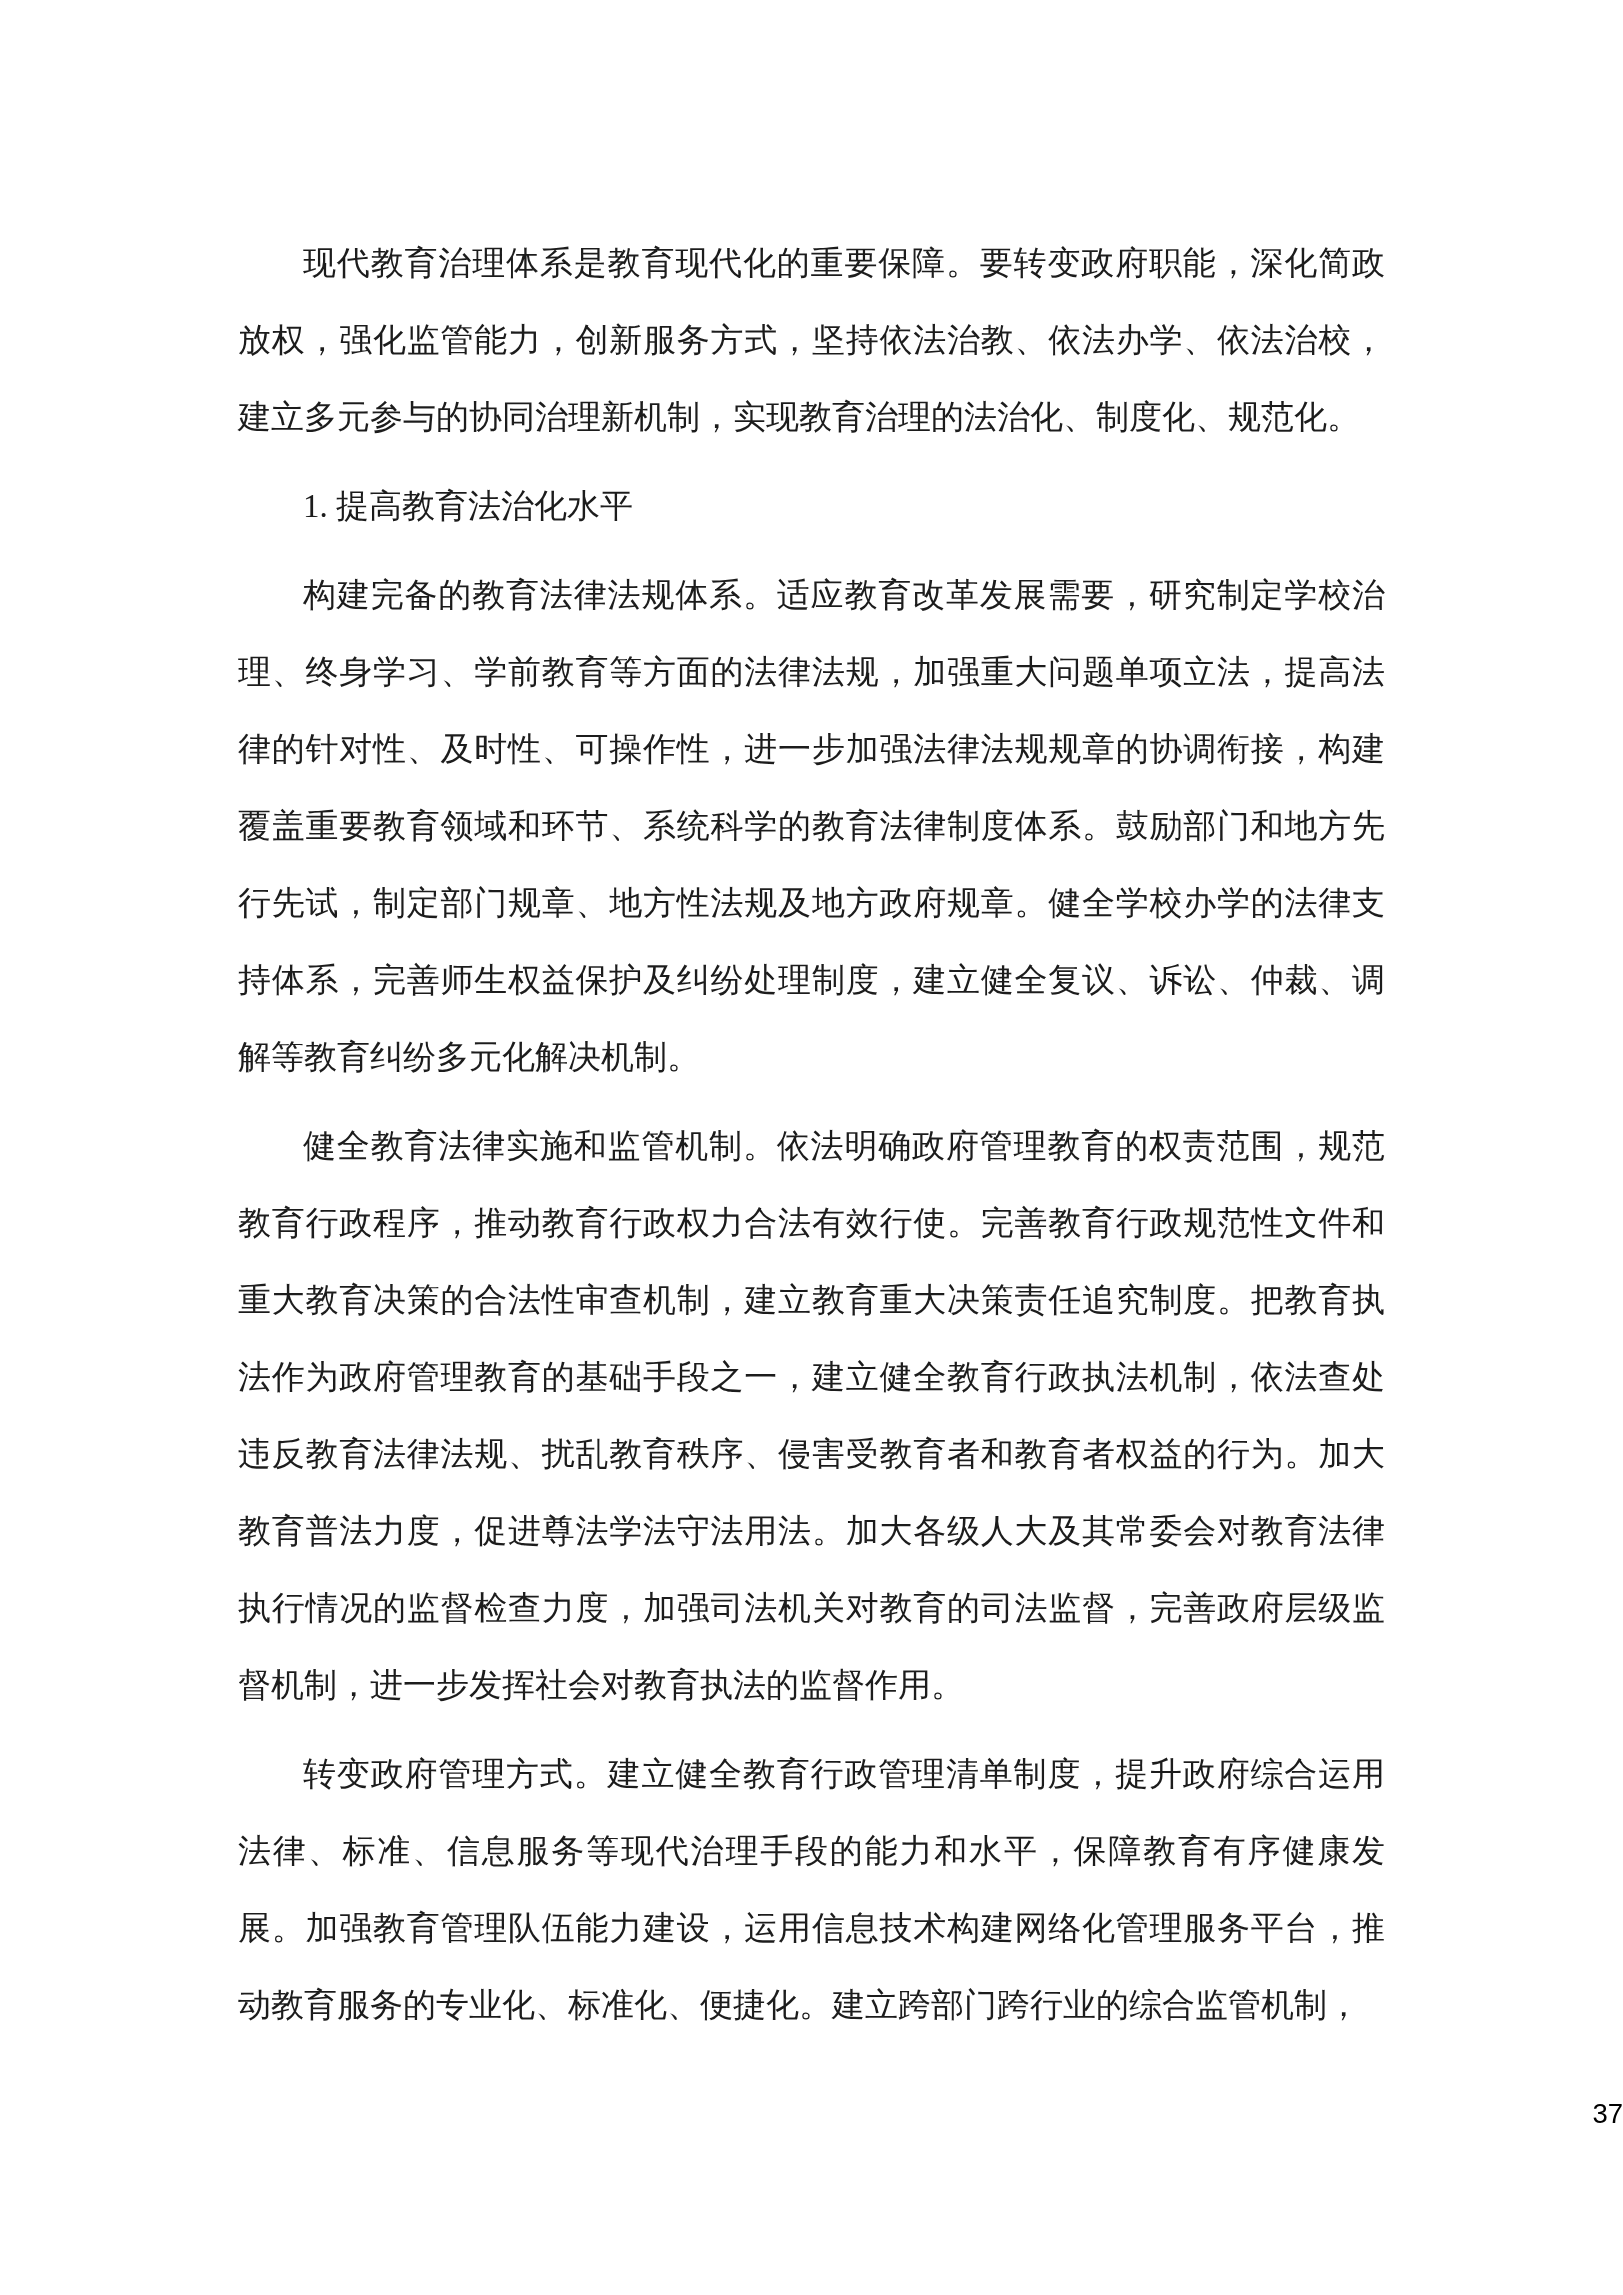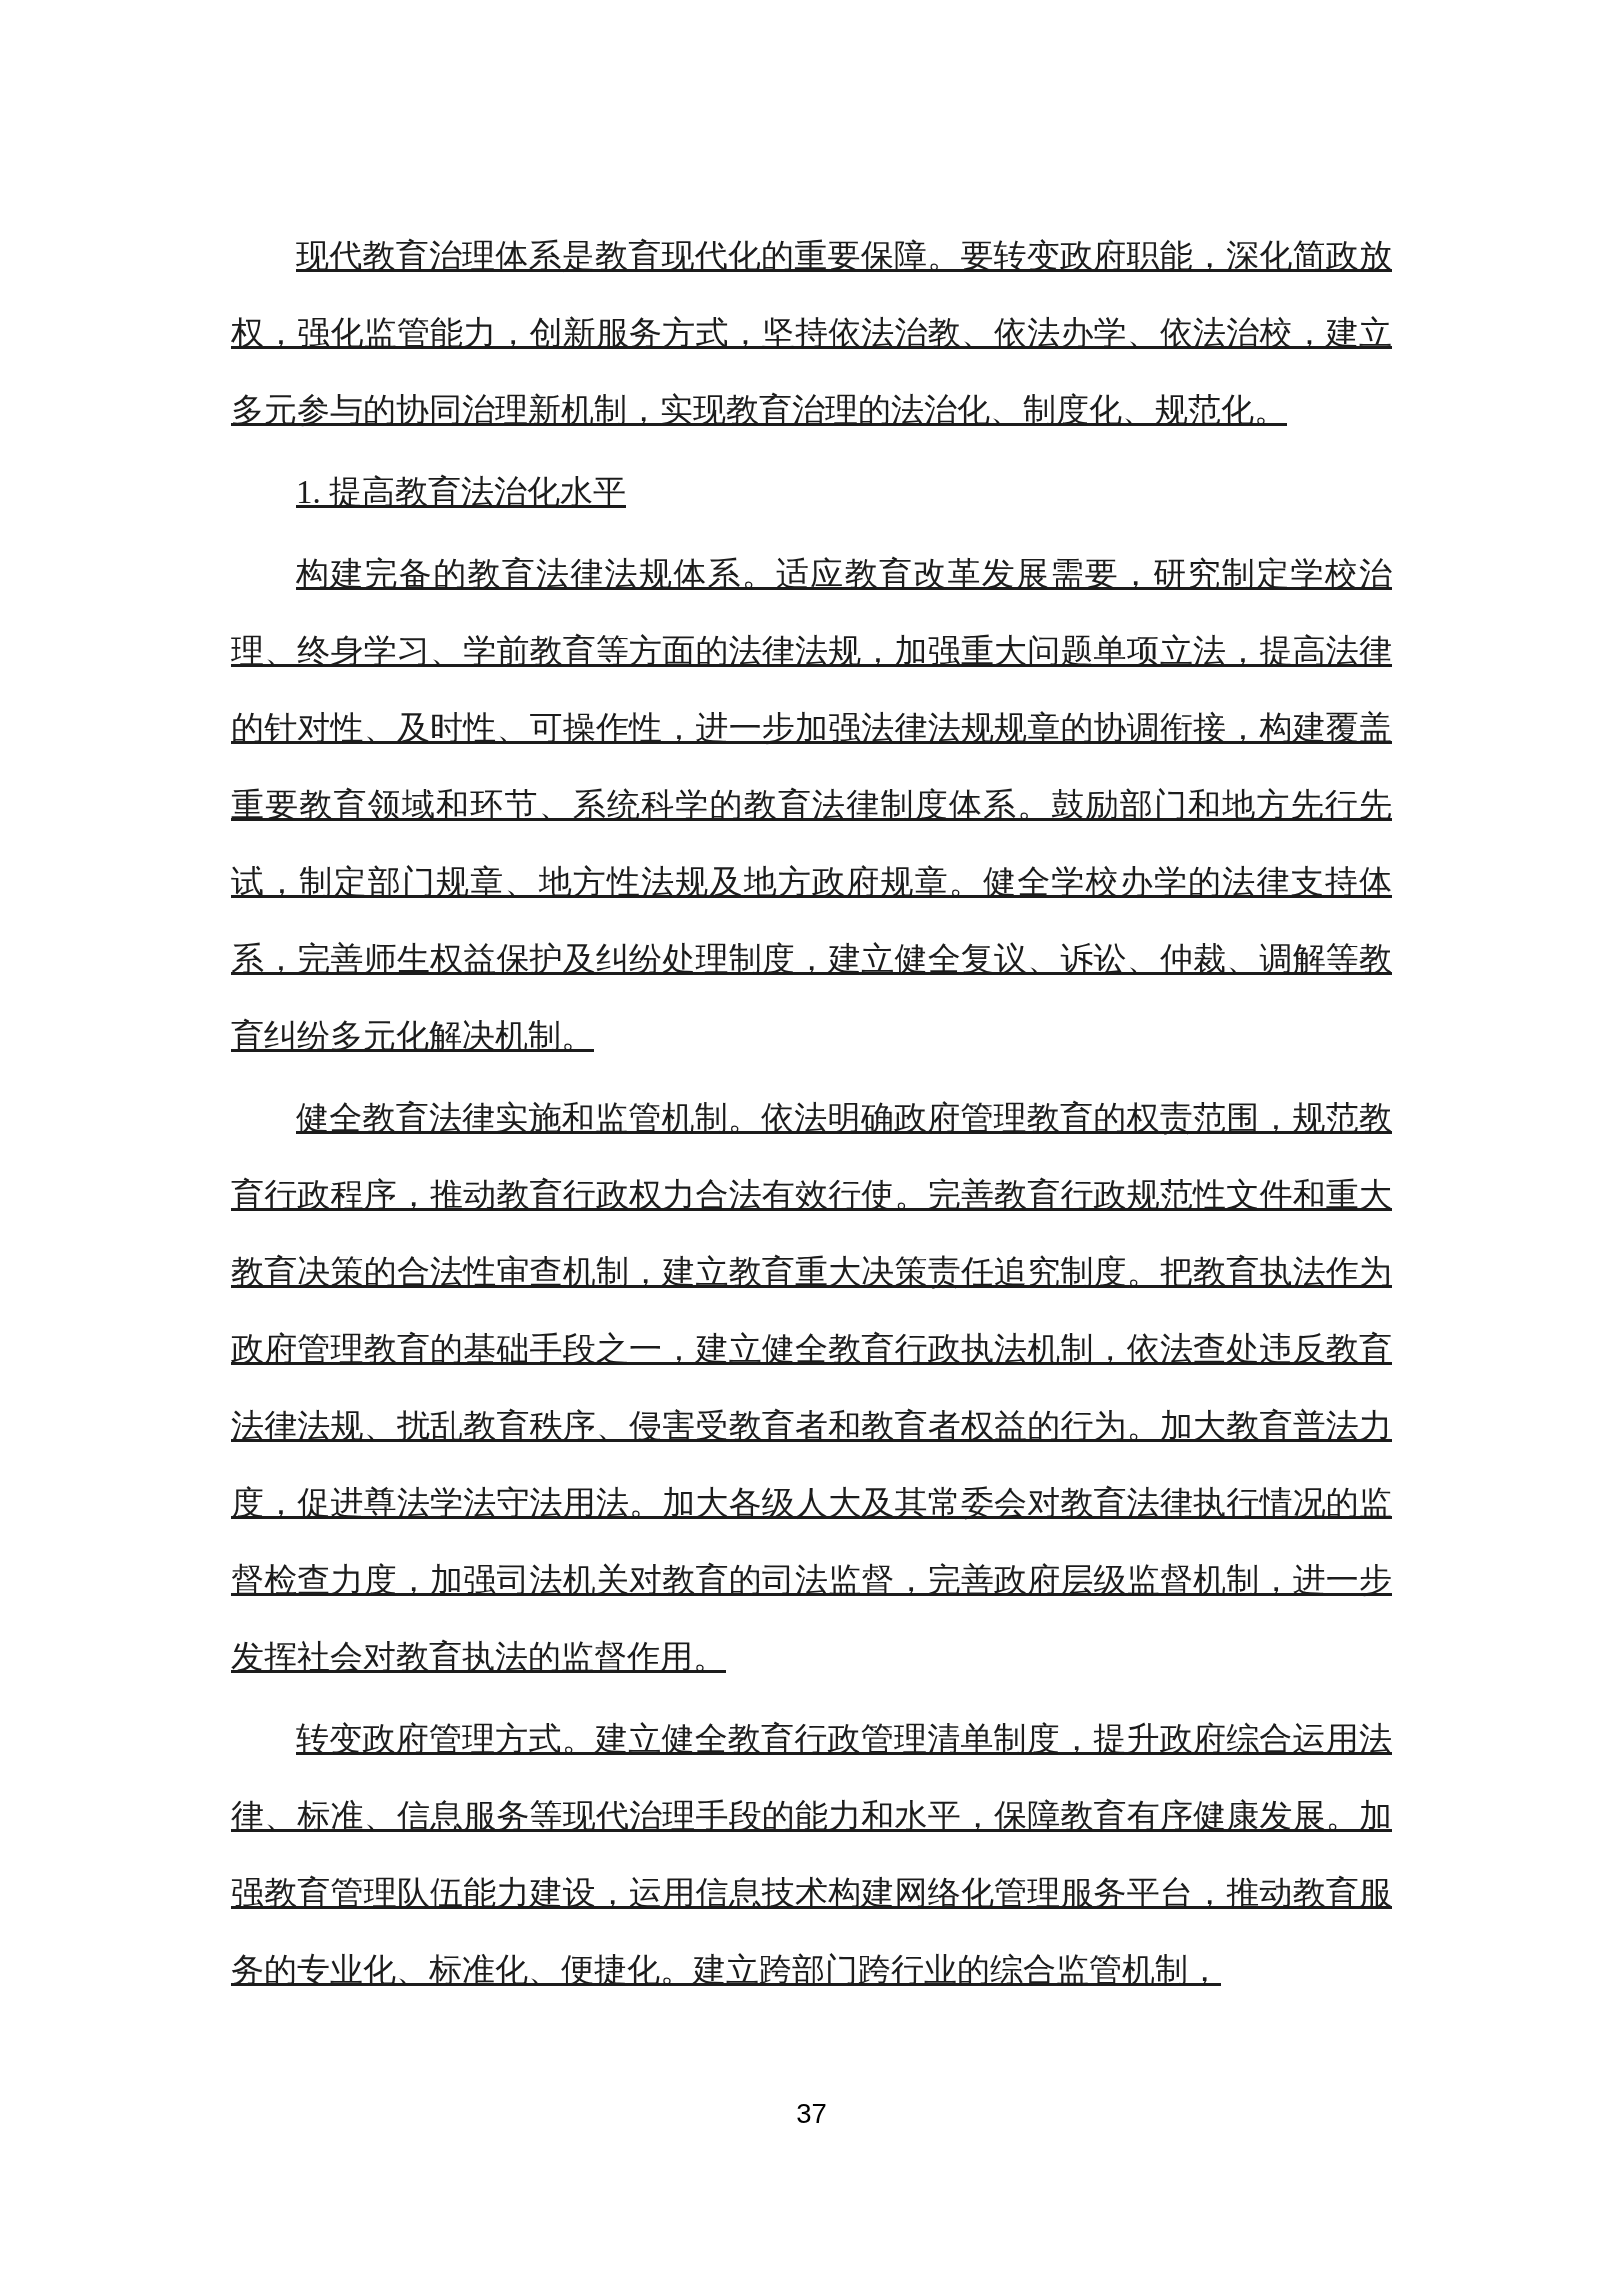--- a/index.html
+++ b/index.html
@@ -20,35 +20,34 @@
     top: 213px;
     width: 1171px;
     font-family: "Liberation Serif", "DejaVu Serif", serif;
     font-size: 33px;
     line-height: 77px;
     color: #1c1c1c;
     text-align: justify;
     text-justify: inter-ideograph;
   }
   .para {
-    margin: 5px;
+    margin: 12px;
     padding: 0;
     text-indent: 65px;
     text-align-last: left;
-    text-decoration: underline;
   }
   .heading {
     text-align: center;
   }
   .footer {
     position: absolute;
     left: 0;
     right: 0;
     top: 2098px;
-    text-align: center;
+    text-align: right;
   }
   .page-number {
     font-family: "Liberation Sans", "DejaVu Sans", sans-serif;
     font-size: 27.5px;
     color: #000000;
   }
 </style>
 </head>
 <body>
 

